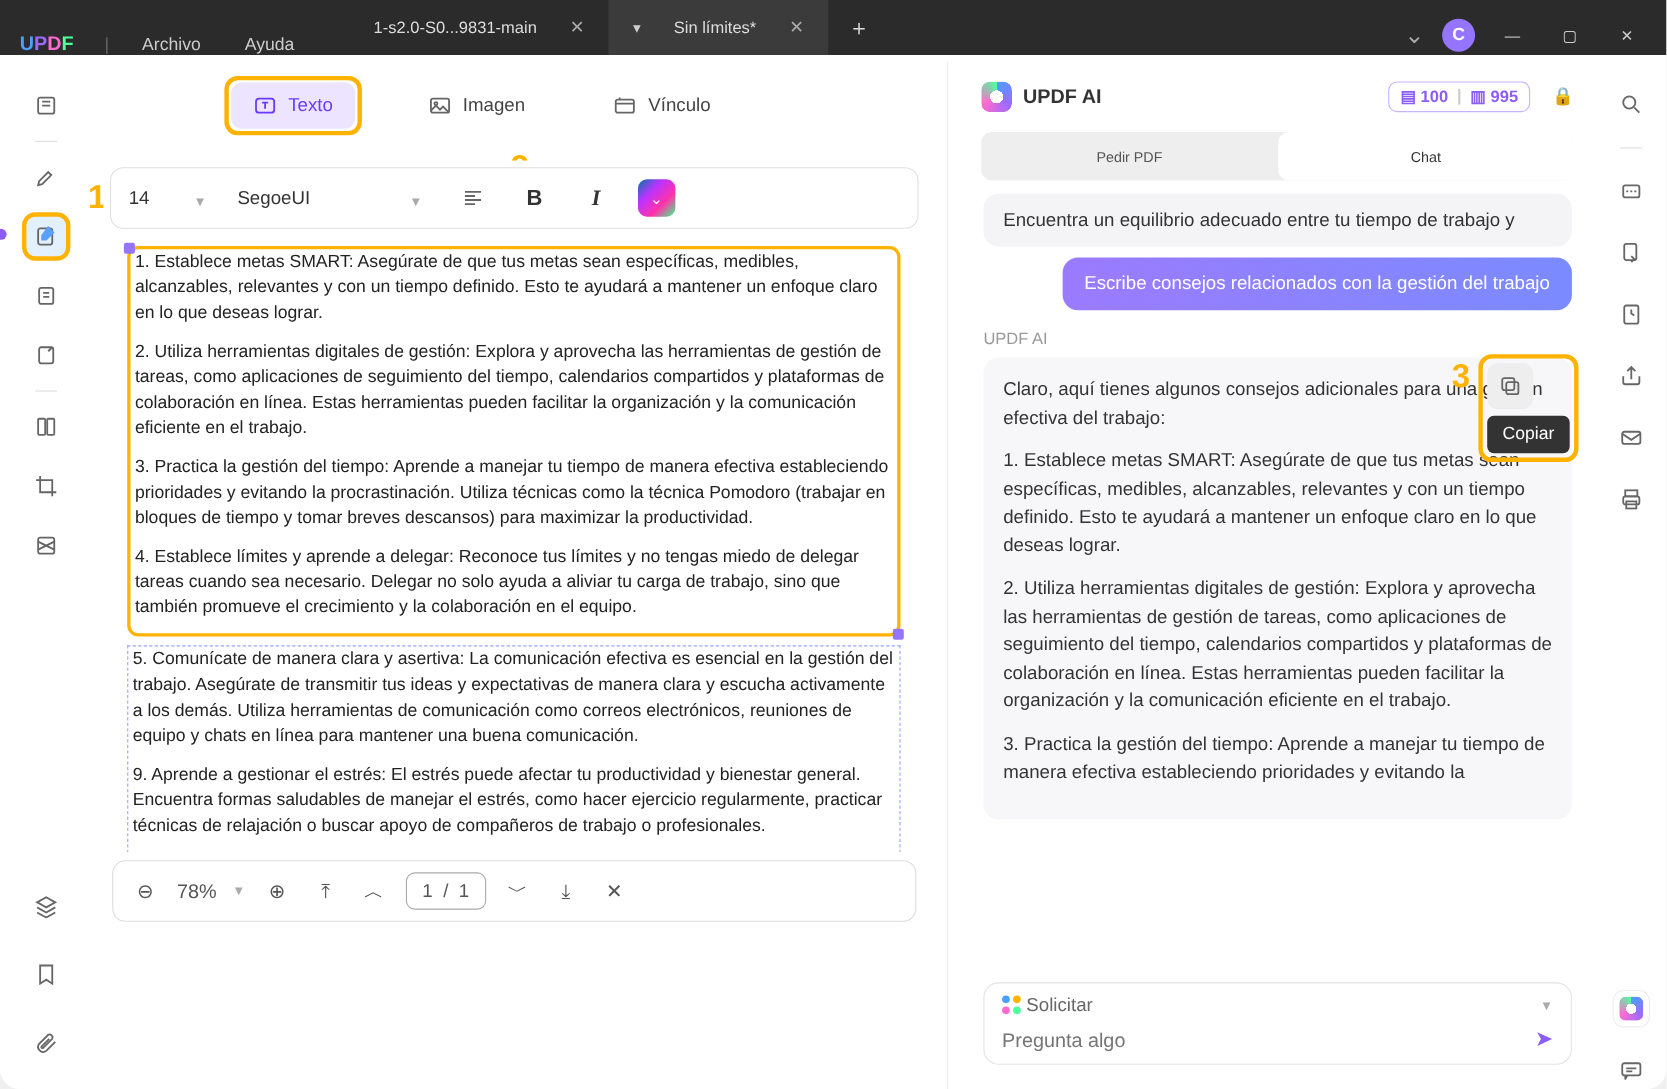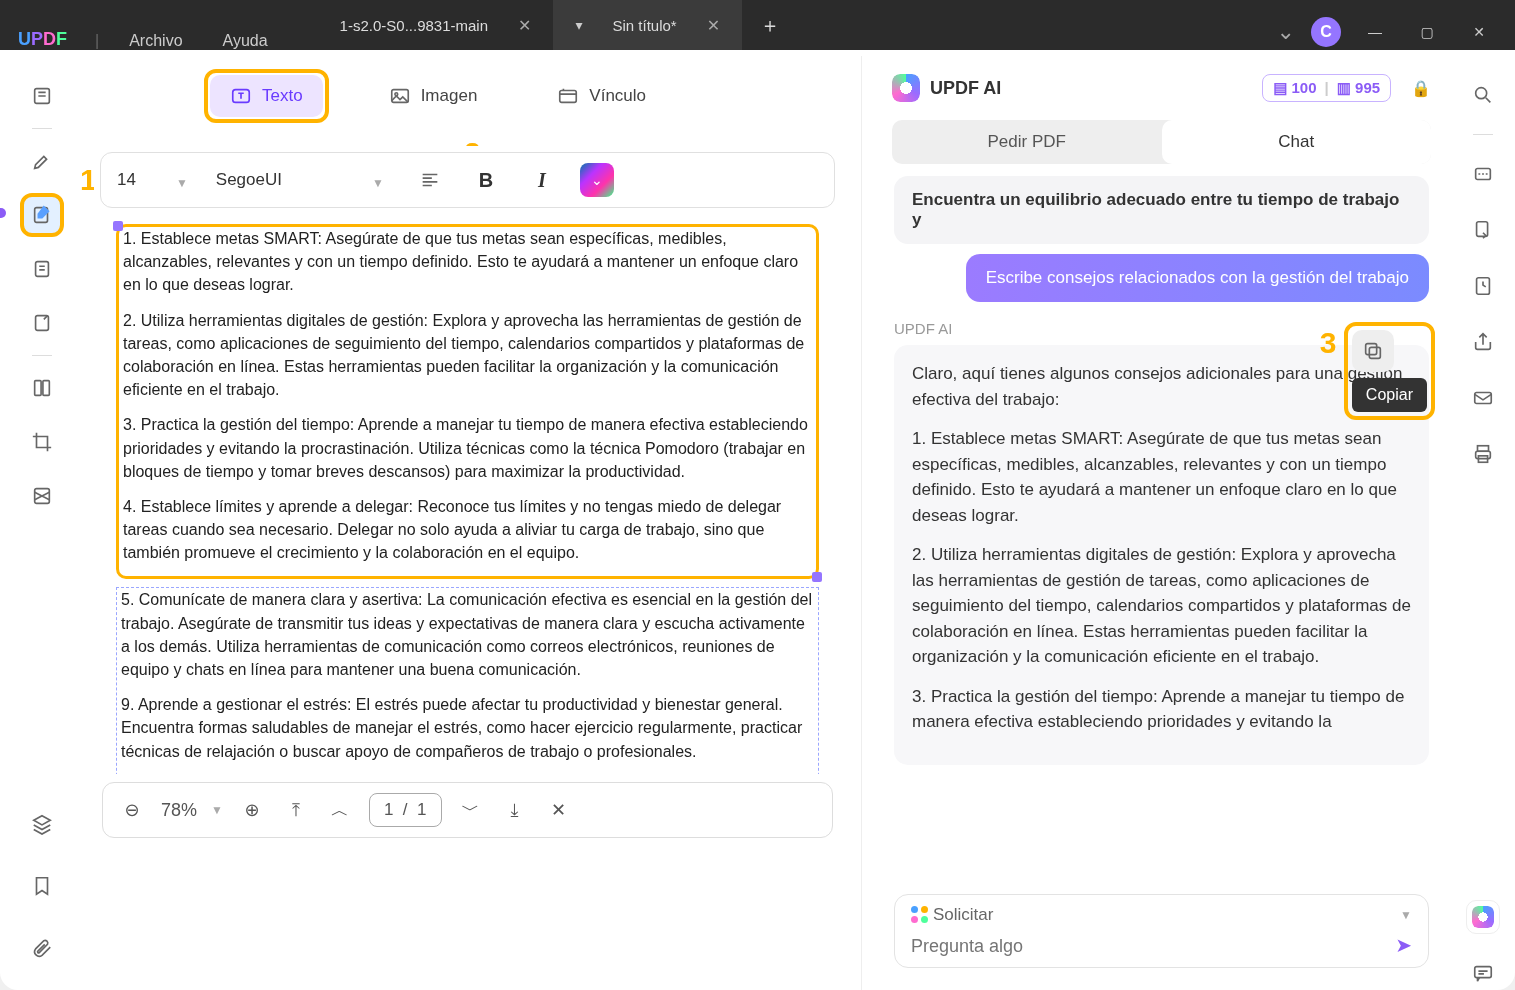--- a/index.html
+++ b/index.html
@@ -53,24 +53,24 @@
 .page-ind { border:1px solid #aaa; border-radius:8px; padding: 6px 14px; font-size:17px; }
 
 
 .ai-panel { width: 590px; border-left:1px solid #eee; display:flex; flex-direction:column; padding: 12px 8px 12px 18px; }
 .ai-header { display:flex; align-items:center; gap:10px; padding: 6px 12px; }
 .ai-logo { width:28px; height:28px; border-radius:8px; background: conic-gradient(#4aa0ff,#9b6bff,#ff6bd0,#4eff9b); -webkit-mask: radial-gradient(circle, transparent 30%, #000 30%); mask: radial-gradient(circle, transparent 30%, #000 30%);}
 .ai-title { font-weight:700; font-size:18px; color:#333; }
 .credits { margin-left:auto; border:1px solid #c8b3ff; border-radius:8px; padding:4px 10px; display:flex; gap:8px; font-size:15px; color:#8b5cf6; font-weight:600;text-align:center; }
 .lock { color:#bbb; margin-left:10px; font-size:16px; }
 .ai-tabs { display:flex; background:#eee; border-radius:10px; margin: 12px; height:44px; }
-.ai-tab { flex:1; display:flex; align-items:center; justify-content:center; font-size:17px; color:#555; cursor:pointer; border-radius:10px; }
+.ai-tab { flex:1; display:flex; align-items:center; justify-content:center; font-size:13px; color:#555; cursor:pointer; border-radius:10px; }
 .ai-tab.active { background:#fff; color:#333; }
 .ai-chat { flex:1; overflow:auto; padding: 0 14px; position: relative; }
-.ai-bubble-top { background:#f4f4f6; border-radius: 14px; padding: 14px 18px; font-size:17px; color:#333; margin-bottom:10px;font-weight:bold; }
+.ai-bubble-top { background:#f4f4f6; border-radius: 14px; padding: 14px 18px; font-size:17px; color:#333; margin-bottom:10px; }
 .user-bubble { background: linear-gradient(90deg,#9b7bff,#7b8bff); color:#fff; border-radius:14px; padding: 14px 20px; font-size:17px; margin: 8px 0 18px auto; width:fit-content; max-width: 90%; }
 .ai-label { font-size:15px; color:#999; margin: 4px 0 8px; }
 .copy-wrap { position:absolute; right:8px; top:146px; }
 .copy-btn { width:42px; height:42px; border-radius:10px; background:#eee; display:flex;align-items:center;justify-content:center; color:#666; cursor:pointer; font-size:18px; }
 .tooltip { background:#333; color:#fff; padding:8px 14px; border-radius:6px; font-size:16px; margin-top:6px; text-align:center; }
 .ai-resp { background:#f7f7f9; border-radius:14px; padding:16px 18px; font-size:17px; line-height:1.5; color:#333; }
 .ai-resp p { margin-bottom:14px; }
 .ai-input-box { margin: 10px 14px; border:1px solid #e3e3e3; border-radius:14px; padding:10px 16px; }
 .ai-input-row1 { display:flex; align-items:center; gap:4px; color:#666; font-size:17px; }
 .dots { width:18px; height:18px; display:grid; grid-template-columns:1fr 1fr; gap:2px; }
@@ -99,21 +99,21 @@
   <span class="menu-sep">|</span>
   <div class="menu-item">Archivo</div>
   <div class="menu-item">Ayuda</div>
   <div class="tabs">
     <div class="tab">
       <span>1-s2.0-S0...9831-main</span>
       <span class="close">✕</span>
     </div>
     <div class="tab active">
       <span class="chev" style="font-size:14px;color:#ccc">▾</span>
-      <span>Sin título*</span>
+      <span>Sin límites*</span>
       <span class="close">✕</span>
     </div>
     <div class="tab new">＋</div>
   </div>
   <div class="titlebar-right">
     <span class="chev" style="font-size:22px">⌄</span>
     <div class="avatar">C</div>
     <div class="winbtn">—</div>
     <div class="winbtn">▢</div>
     <div class="winbtn">✕</div>

